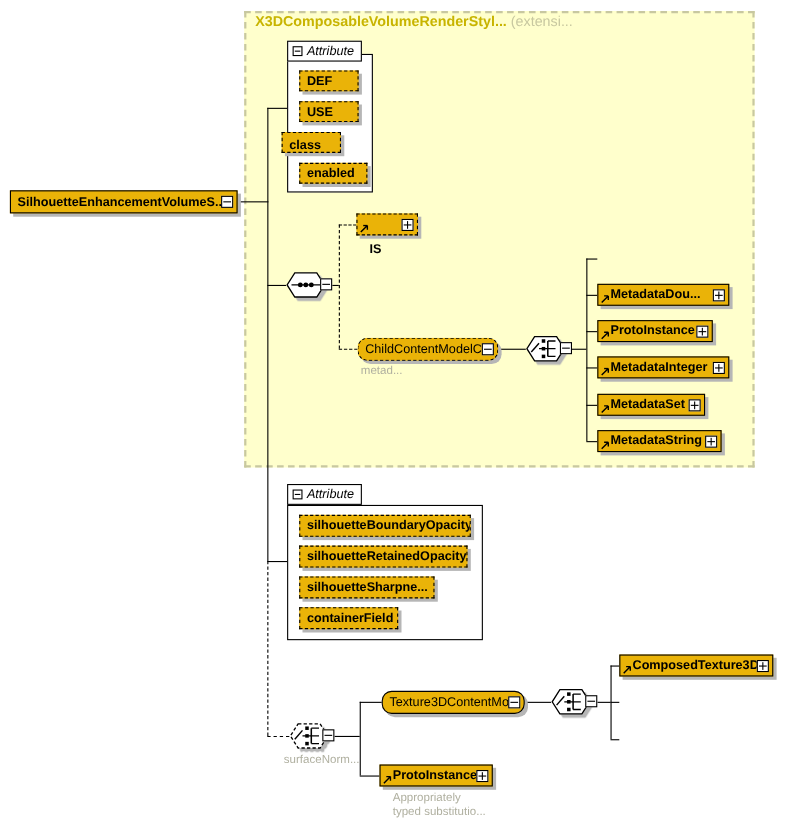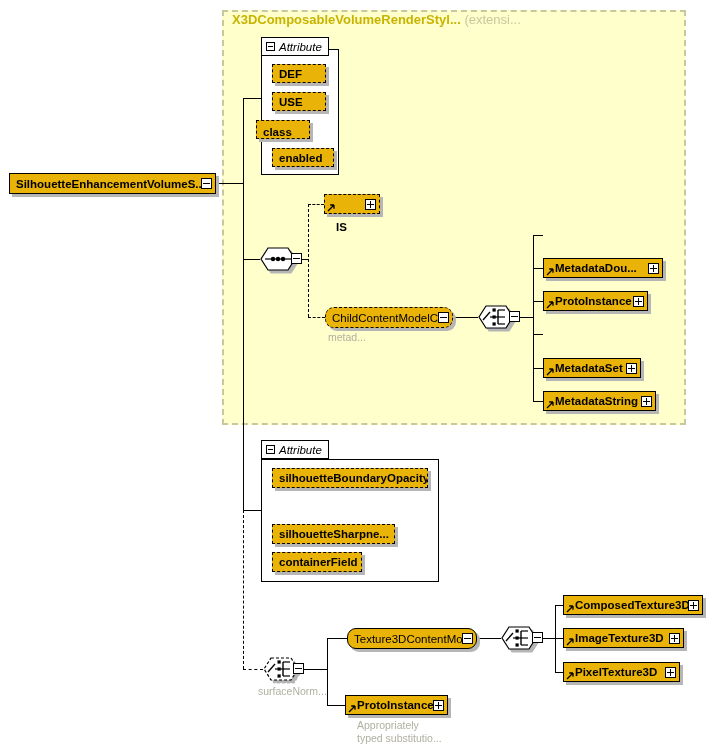--- a/index.html
+++ b/index.html
@@ -221,20 +221,29 @@
   <div class="node" style="left:543px;top:291px;width:105px;height:20px;">
     <span class="arw">
       <svg width="8" height="8" viewBox="0 0 8 8">
           <path d="M1 7 L7 1 M7 1 L3.2 1 M7 1 L7 4.8" stroke="#000" stroke-width="1.3" fill="none"></path>
         </svg>
     </span>
     <span class="lbl" style="padding-left:11px;">ProtoInstance</span>
     <span class="ctl-in plus"></span>
   </div>
 
+  <div class="node" style="left:543px;top:324px;width:120px;height:20px;">
+    <span class="arw">
+      <svg width="8" height="8" viewBox="0 0 8 8">
+          <path d="M1 7 L7 1 M7 1 L3.2 1 M7 1 L7 4.8" stroke="#000" stroke-width="1.3" fill="none"></path>
+        </svg>
+    </span>
+    <span class="lbl" style="padding-left:11px;">MetadataInteger</span>
+    <span class="ctl-in plus"></span>
+  </div>
 
   <div class="node" style="left:543px;top:358px;width:98px;height:20px;">
     <span class="arw">
       <svg width="8" height="8" viewBox="0 0 8 8">
           <path d="M1 7 L7 1 M7 1 L3.2 1 M7 1 L7 4.8" stroke="#000" stroke-width="1.3" fill="none"></path>
         </svg>
     </span>
     <span class="lbl" style="padding-left:11px;">MetadataSet</span>
     <span class="ctl-in plus"></span>
   </div>
@@ -250,20 +259,23 @@
   </div>
 
   <div class="attrgroup" style="left:261px;top:459px;width:178px;height:123px;"></div>
   <div class="attrtab" style="left:261px;top:440px;width:68px;">
     <span class="sq"></span>
     <span>Attribute</span>
   </div>
 
   <div class="node dashed" style="left:272px;top:468px;width:156px;height:20px;">
     <span class="lbl">silhouetteBoundaryOpacity</span>
+  </div>
+  <div class="node dashed" style="left:272px;top:496px;width:153px;height:20px;">
+    <span class="lbl">silhouetteRetainedOpacity</span>
   </div>
   <div class="node dashed" style="left:272px;top:524px;width:123px;height:20px;">
     <span class="lbl">silhouetteSharpne...</span>
   </div>
   <div class="node dashed" style="left:272px;top:552px;width:90px;height:20px;">
     <span class="lbl">containerField</span>
   </div>
 
   <div class="comp" style="left:263px;top:657px;">
     <svg width="44" height="24" viewBox="0 0 44 24">
@@ -331,33 +343,15 @@
   <div class="node" style="left:563px;top:595px;width:140px;height:20px;">
     <span class="arw">
       <svg width="8" height="8" viewBox="0 0 8 8">
           <path d="M1 7 L7 1 M7 1 L3.2 1 M7 1 L7 4.8" stroke="#000" stroke-width="1.3" fill="none"></path>
         </svg>
     </span>
     <span class="lbl" style="padding-left:11px;">ComposedTexture3D</span>
     <span class="ctl-in plus"></span>
   </div>
 
-  <div class="node" style="left:563px;top:628px;width:121px;height:20px;">
-    <span class="arw">
-      <svg width="8" height="8" viewBox="0 0 8 8">
-          <path d="M1 7 L7 1 M7 1 L3.2 1 M7 1 L7 4.8" stroke="#000" stroke-width="1.3" fill="none"></path>
-        </svg>
-    </span>
-    <span class="lbl" style="padding-left:11px;">ImageTexture3D</span>
-    <span class="ctl-in plus"></span>
-  </div>
-
-  <div class="node" style="left:563px;top:662px;width:117px;height:20px;">
-    <span class="arw">
-      <svg width="8" height="8" viewBox="0 0 8 8">
-          <path d="M1 7 L7 1 M7 1 L3.2 1 M7 1 L7 4.8" stroke="#000" stroke-width="1.3" fill="none"></path>
-        </svg>
-    </span>
-    <span class="lbl" style="padding-left:11px;">PixelTexture3D</span>
-    <span class="ctl-in plus"></span>
-  </div>
+
 
 </div>
 
 </body></html>

